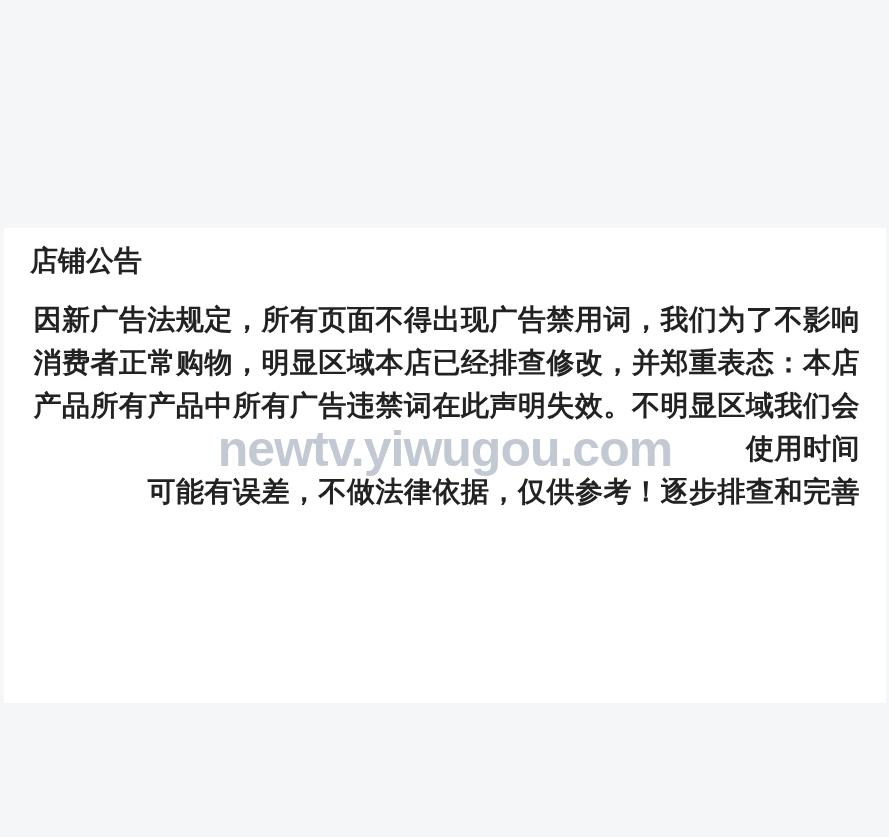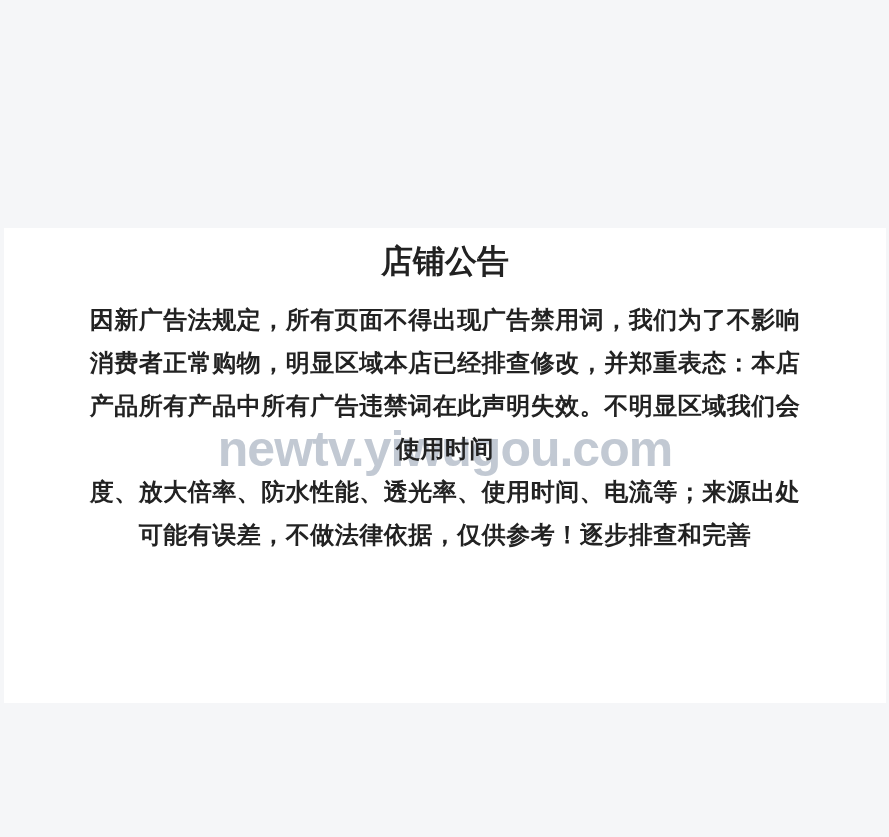--- a/index.html
+++ b/index.html
@@ -60,34 +60,34 @@
     z-index: 1;
     user-select: none;
   }
   .content {
     position: relative;
     z-index: 2;
     padding: 0 26px;
   }
   .title {
     margin: 4px 0 8px 0;
-    font-size: 32px;
+    font-size: 28px;
     line-height: 58px;
     font-weight: 700;
-    text-align: center;
+    text-align: left;
     color: var(--text_color);
   }
   .line {
-    font-size: 24px;
+    font-size: 28px;
     line-height: 43px;
     font-weight: 600;
     letter-spacing: 0.5px;
     color: var(--text_color);
     white-space: nowrap;
-    text-align: center;
+    text-align: right;
   }
   .line.heading {
     font-weight: 700;
   }
 </style>
 </head>
 <body>
 
 <div class="page">
   <div class="card">
@@ -97,18 +97,17 @@
 
     <div class="content">
       <h1 class="title">店铺公告</h1>
 
       <div class="line">因新广告法规定，所有页面不得出现广告禁用词，我们为了不影响</div>
       <div class="line">消费者正常购物，明显区域本店已经排查修改，并郑重表态：本店</div>
       <div class="line">产品所有产品中所有广告违禁词在此声明失效。不明显区域我们会</div>
 
       <div class="line heading">使用时间</div>
 
-      <div class="line">度、放大倍率、防水性能、透光率、使用时间、电流等；来源出处</div>
       <div class="line">可能有误差，不做法律依据，仅供参考！逐步排查和完善</div>
     </div>
 
   </div>
 </div>
 
 </body></html>

